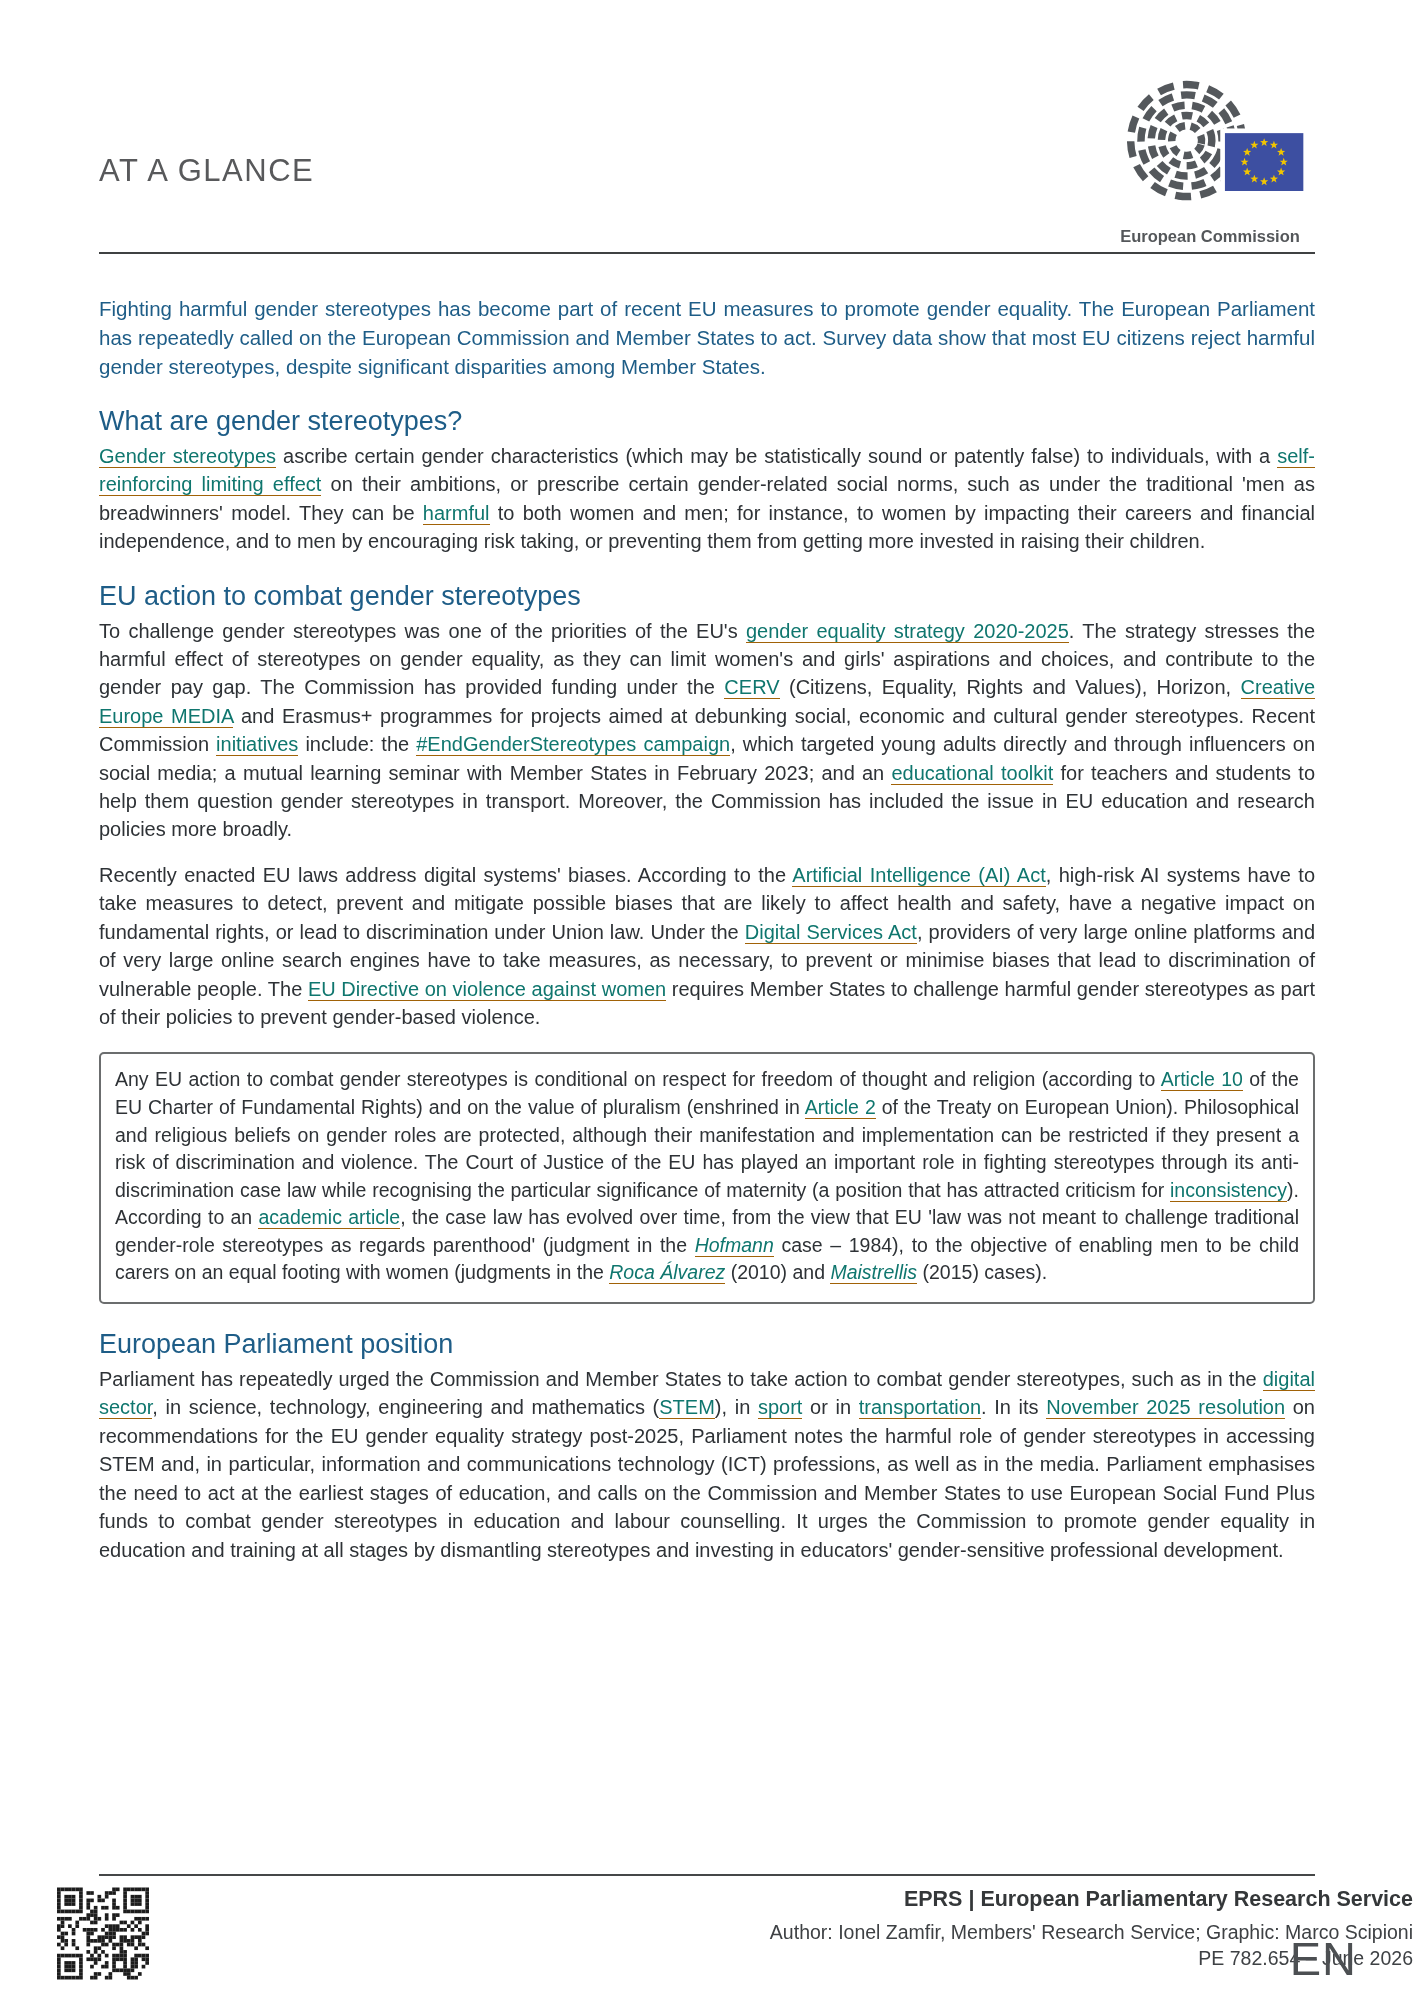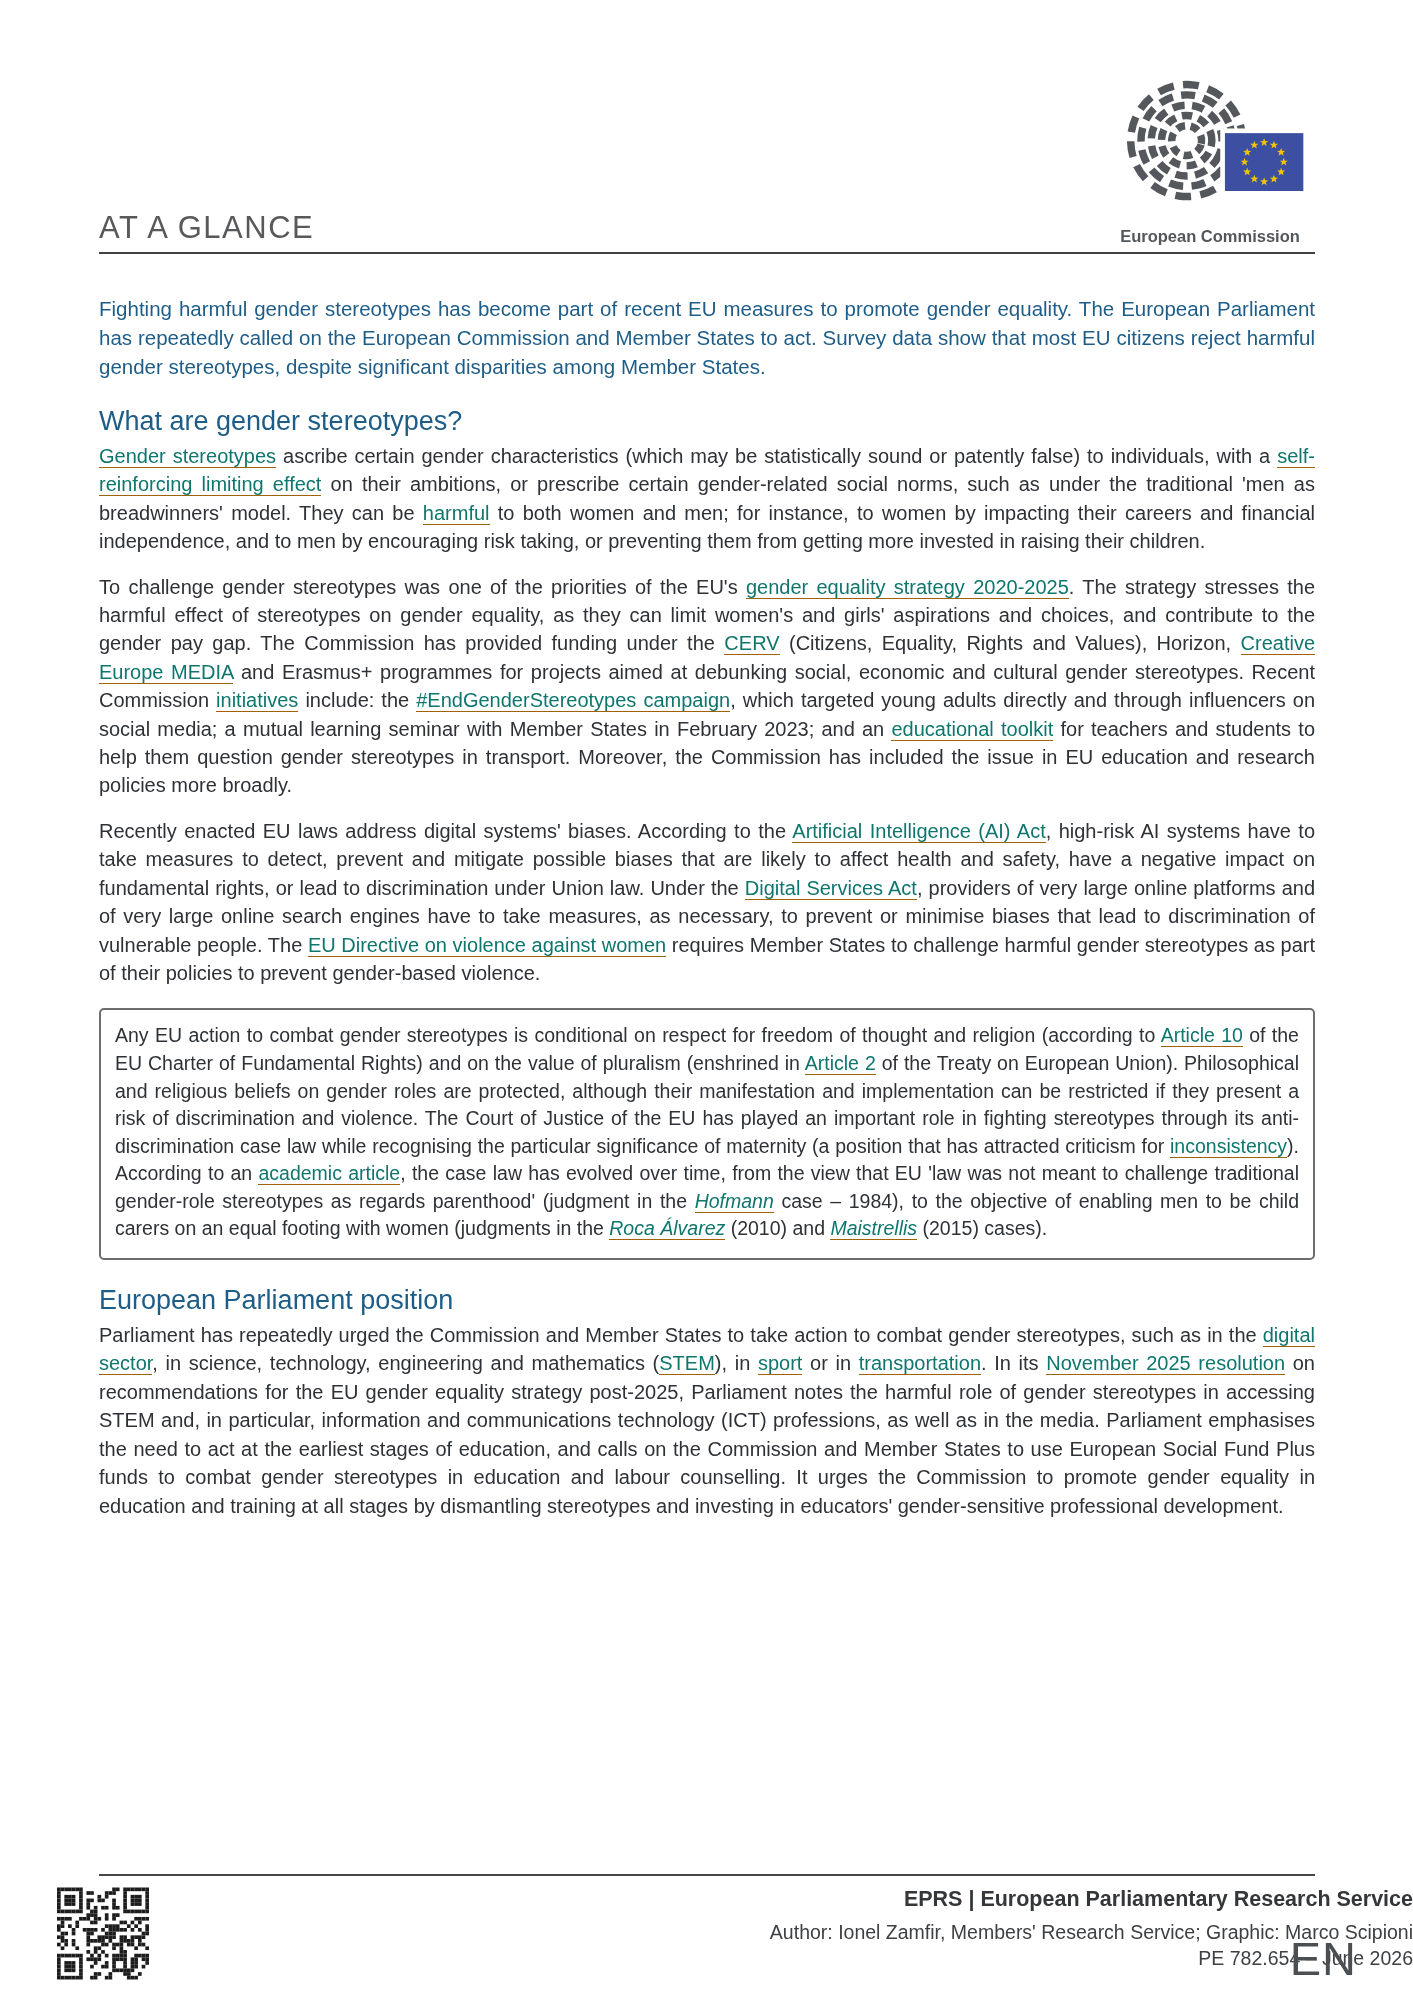--- a/index.html
+++ b/index.html
@@ -4,21 +4,21 @@
 <style>
   html, body { margin: 0; padding: 0; background: #ffffff; }
   .page {
     width: 1413px; height: 2000px; position: relative; overflow: hidden;
     background: #ffffff;
     font-family: "Liberation Sans", sans-serif;
   }
   .content { padding: 0 98px 0 99px; }
 
   
-  .header { display: flex; justify-content: space-between; align-items: flex-end; margin-top: 74px; }
+  .header { display: flex; justify-content: space-between; align-items: center; margin-top: 74px; }
   .kicker { font-size: 31px; color: #58595b; letter-spacing: 1.5px; margin-top: 22px; font-weight: 400; }
   .logo-block { display: flex; flex-direction: column; align-items: center; width: 210px; }
   .logo-caption { font-size: 16.5px; font-weight: bold; color: #54575a; margin-top: 3px; white-space: nowrap; }
   .rule { border-top: 2px solid #3f4142; margin-top: 6px; }
 
   
   h1.title { font-size: 42px; font-weight: 400; color: #17476f; text-align: center; margin: 46px 0 0 0; letter-spacing: 0.2px; }
   p.intro { font-size: 20.5px; line-height: 29px; color: #1e5d87; text-align: justify; margin: 40px 0 4px 0; }
 
   
@@ -82,20 +82,21 @@
     </div>
 
     <div class="rule"></div>
 
 
     <p class="intro">Fighting harmful gender stereotypes has become part of recent EU measures to promote gender equality. The European Parliament has repeatedly called on the European Commission and Member States to act. Survey data show that most EU citizens reject harmful gender stereotypes, despite significant disparities among Member States.</p>
 
     <h2 class="section-heading">What are gender stereotypes?</h2>
     <p class="body"><a href="#" class="doc-link">Gender stereotypes</a><span> ascribe certain gender characteristics (which may be statistically sound or patently false) to individuals, with a </span><a href="#" class="doc-link">self-reinforcing limiting effect</a><span> on their ambitions, or prescribe certain gender-related social norms, such as under the traditional 'men as breadwinners' model. They can be </span><a href="#" class="doc-link">harmful</a><span> to both women and men; for instance, to women by impacting their careers and financial independence, and to men by encouraging risk taking, or preventing them from getting more invested in raising their children.</span></p>
 
+    <h2 class="section-heading">EU action to combat gender stereotypes</h2>
     <p class="body"><span>To challenge gender stereotypes was one of the priorities of the EU's </span><a href="#" class="doc-link">gender equality strategy 2020-2025</a><span>. The strategy stresses the harmful effect of stereotypes on gender equality, as they can limit women's and girls' aspirations and choices, and contribute to the gender pay gap. The Commission has provided funding under the </span><a href="#" class="doc-link">CERV</a><span> (Citizens, Equality, Rights and Values), Horizon, </span><a href="#" class="doc-link">Creative Europe MEDIA</a><span> and Erasmus+ programmes for projects aimed at debunking social, economic and cultural gender stereotypes. Recent Commission </span><a href="#" class="doc-link">initiatives</a><span> include: the </span><a href="#" class="doc-link">#EndGenderStereotypes campaign</a><span>, which targeted young adults directly and through influencers on social media; a mutual learning seminar with Member States in February 2023; and an </span><a href="#" class="doc-link">educational toolkit</a><span> for teachers and students to help them question gender stereotypes in transport. Moreover, the Commission has included the issue in EU education and research policies more broadly.</span></p>
     <p class="body"><span>Recently enacted EU laws address digital systems' biases. According to the </span><a href="#" class="doc-link">Artificial Intelligence (AI) Act</a><span>, high-risk AI systems have to take measures to detect, prevent and mitigate possible biases that are likely to affect health and safety, have a negative impact on fundamental rights, or lead to discrimination under Union law. Under the </span><a href="#" class="doc-link">Digital Services Act</a><span>, providers of very large online platforms and of very large online search engines have to take measures, as necessary, to prevent or minimise biases that lead to discrimination of vulnerable people. The </span><a href="#" class="doc-link">EU Directive on violence against women</a><span> requires Member States to challenge harmful gender stereotypes as part of their policies to prevent gender-based violence.</span></p>
 
     <div class="callout">
       <p class="body"><span>Any EU action to combat gender stereotypes is conditional on respect for freedom of thought and religion (according to </span><a href="#" class="doc-link">Article 10</a><span> of the EU Charter of Fundamental Rights) and on the value of pluralism (enshrined in </span><a href="#" class="doc-link">Article 2</a><span> of the Treaty on European Union). Philosophical and religious beliefs on gender roles are protected, although their manifestation and implementation can be restricted if they present a risk of discrimination and violence. The Court of Justice of the EU has played an important role in fighting stereotypes through its anti-discrimination case law while recognising the particular significance of maternity (a position that has attracted criticism for </span><a href="#" class="doc-link">inconsistency</a><span>). According to an </span><a href="#" class="doc-link">academic article</a><span>, the case law has evolved over time, from the view that EU 'law was not meant to challenge traditional gender-role stereotypes as regards parenthood' (judgment in the </span><a href="#" class="doc-link italic">Hofmann</a><span> case – 1984), to the objective of enabling men to be child carers on an equal footing with women (judgments in the </span><a href="#" class="doc-link italic">Roca Álvarez</a><span> (2010) and </span><a href="#" class="doc-link italic">Maistrellis</a><span> (2015) cases).</span></p>
     </div>
 
     <h2 class="section-heading">European Parliament position</h2>
     <p class="body"><span>Parliament has repeatedly urged the Commission and Member States to take action to combat gender stereotypes, such as in the </span><a href="#" class="doc-link">digital sector</a><span>, in science, technology, engineering and mathematics (</span><a href="#" class="doc-link">STEM</a><span>), in </span><a href="#" class="doc-link">sport</a><span> or in </span><a href="#" class="doc-link">transportation</a><span>. In its </span><a href="#" class="doc-link">November 2025 resolution</a><span> on recommendations for the EU gender equality strategy post-2025, Parliament notes the harmful role of gender stereotypes in accessing STEM and, in particular, information and communications technology (ICT) professions, as well as in the media. Parliament emphasises the need to act at the earliest stages of education, and calls on the Commission and Member States to use European Social Fund Plus funds to combat gender stereotypes in education and labour counselling. It urges the Commission to promote gender equality in education and training at all stages by dismantling stereotypes and investing in educators' gender-sensitive professional development.</span></p>
 

